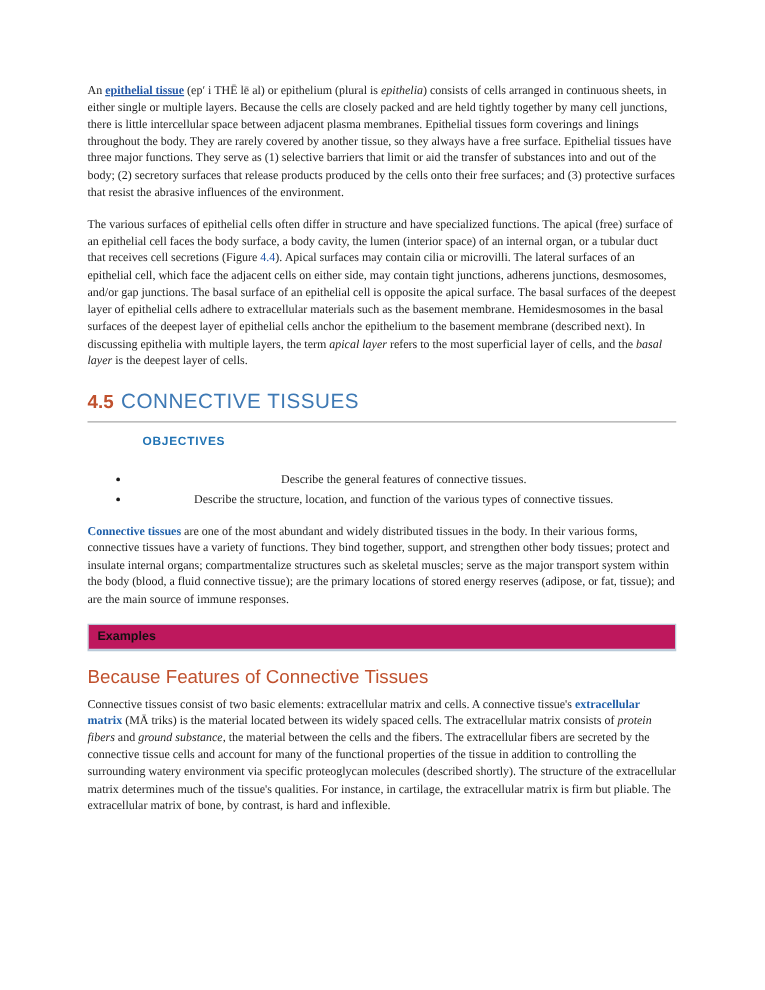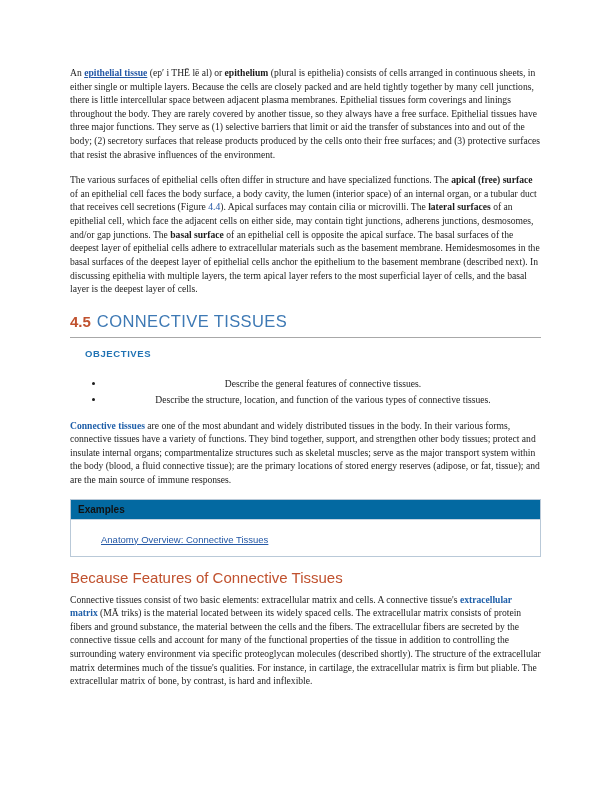--- a/index.html
+++ b/index.html
@@ -16,55 +16,55 @@
     position:absolute;
     left:70px; top:66px;
     width:471px;
   }
   .body-para {
     font-size:9.6px;
     line-height:1.42;
     margin:0 0 12px 0;
     text-align:left;
   }
-  .run-b { font-weight:bold; }
-  .run-i { }
+  .run-b { font-weight:normal; }
+  .run-i { font-style:italic; }
   .run-link { color:#2458a6; cursor:pointer; }
   .run-termlink { color:#2458a6; text-decoration:underline; font-weight:bold; cursor:pointer;margin-top:34px; }
   .run-keyterm { color:#1f5fa9; font-weight:bold; cursor:pointer; }
 
   .section-heading {
     display:flex; align-items:baseline; gap:6px;
     margin-top:16px;
     font-family:"Liberation Sans", sans-serif;
   }
   .section-number { font-size:15px; font-weight:bold; color:#c0512e; }
   .section-title { font-size:16.5px; font-weight:normal; color:#3e79b4; letter-spacing:0.4px; }
   .section-rule { border:0; border-top:1px solid #a8a8a8; margin:6px 0 10px 0; }
 
   .objectives-label {
-    margin:4px 0 18px 15px;
+    margin:4px 0 18px 44px;
     font-family:"Liberation Sans", sans-serif;
     font-size:9.5px; font-weight:bold;
     color:#2173b4; letter-spacing:0.6px;
   }
   .objectives-list {
     margin:0 0 12px 0;
     padding-left:35px;
     list-style:disc;
     text-align:center;
   }
   .objectives-list li {
     font-size:9.6px; line-height:1.45;
     margin-bottom:2px;
   }
 
   .examples-box { border:1px solid #b9c9d8; margin:2px 0 10px 0; }
   .examples-header {
-    background:#0369a1;
+    background:#be185d;
     font-family:"Liberation Sans", sans-serif;
     font-size:10px; font-weight:bold; color:#111;
     padding:4px 7px;
     border-bottom:1px solid #c5d3e0;
   }
   .examples-body { background:#ffffff; padding:9px 6px 9px 30px; }
   .examples-link {
     font-family:"Liberation Sans", sans-serif;
     font-size:9.5px;
     color:#2458a6; text-decoration:underline; cursor:pointer;
@@ -97,23 +97,20 @@
 
     <ul class="objectives-list">
       <li>Describe the general features of connective tissues.</li>
       <li>Describe the structure, location, and function of the various types of connective tissues.</li>
     </ul>
 
     <p class="body-para"><span class="run-keyterm">Connective tissues</span><span> are one of the most abundant and widely distributed tissues in the body. In their various forms, connective tissues have a variety of functions. They bind together, support, and strengthen other body tissues; protect and insulate internal organs; compartmentalize structures such as skeletal muscles; serve as the major transport system within the body (blood, a fluid connective tissue); are the primary locations of stored energy reserves (adipose, or fat, tissue); and are the main source of immune responses.</span></p>
 
     <div class="examples-box">
       <div class="examples-header">Examples</div>
-      <div class="examples-body">
-        <a class="examples-link">Anatomy Overview: Connective Tissues</a>
-      </div>
     </div>
 
     <h2 class="sub-heading">Because Features of Connective Tissues</h2>
 
     <p class="body-para"><span>Connective tissues consist of two basic elements: extracellular matrix and cells. A connective tissue's </span><span class="run-keyterm">extracellular matrix</span><span> (MĀ triks) is the material located between its widely spaced cells. The extracellular matrix consists of </span><span class="run-i">protein fibers</span><span> and </span><span class="run-i">ground substance</span><span>, the material between the cells and the fibers. The extracellular fibers are secreted by the connective tissue cells and account for many of the functional properties of the tissue in addition to controlling the surrounding watery environment via specific proteoglycan molecules (described shortly). The structure of the extracellular matrix determines much of the tissue's qualities. For instance, in cartilage, the extracellular matrix is firm but pliable. The extracellular matrix of bone, by contrast, is hard and inflexible.</span></p>
 
 
   </div>
 </div>
 

